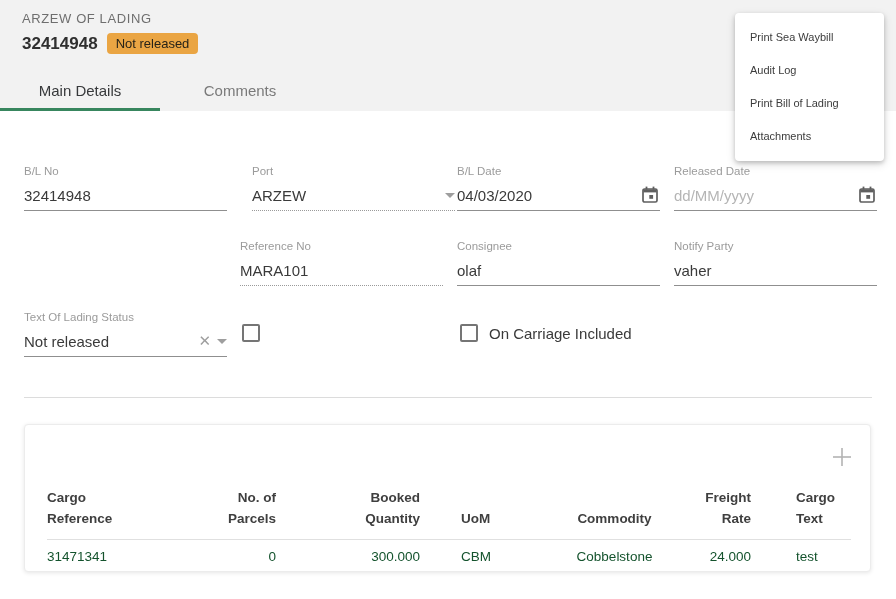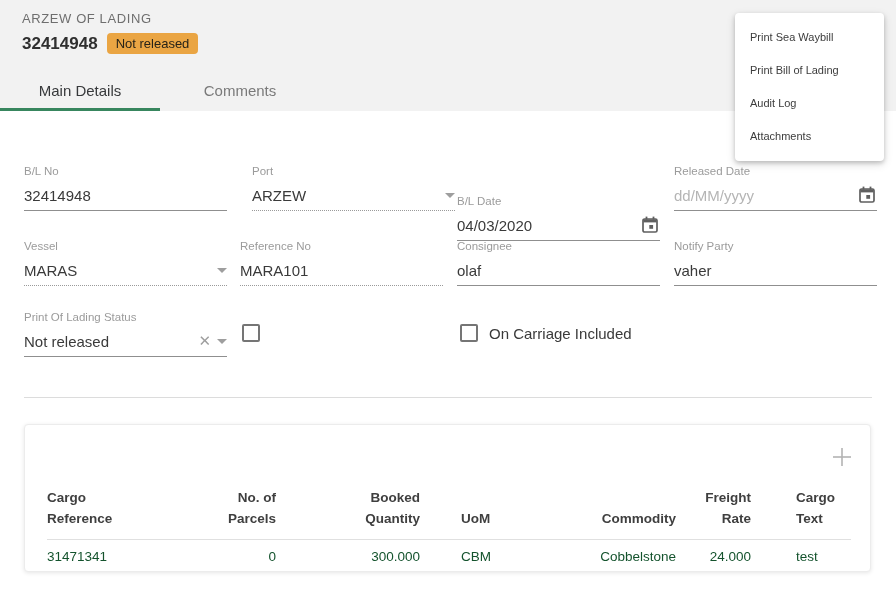--- a/index.html
+++ b/index.html
@@ -54,21 +54,21 @@
 
   table.cargo { position:absolute; left:22px; top:62px; width:804px; border-collapse:collapse; table-layout:fixed; }
   table.cargo th { font-size:13.5px; font-weight:bold; color:#3f3f3f; vertical-align:bottom;
                    padding:0 0 10px 0; white-space:pre-line; line-height:21px; }
   table.cargo thead tr { border-bottom:1px solid #e0e0e0; }
   table.cargo td { font-size:13.5px; color:#14532d; padding:9px 0 8px 0; }
   .c0 { width:150px; text-align:left; }
   .c1 { width:79px;  text-align:right; }
   .c2 { width:144px; text-align:right; }
   .c3 { width:133px; text-align:left; padding-left:41px !important; }
-  .c4 { width:123px; text-align:right; }
+  .c4 { width:123px; text-align:center; }
   .c5 { width:75px;  text-align:right; }
   .c6 { width:100px; text-align:left; padding-left:45px !important; }
 </style>
 </head>
 <body>
 
 <div class="stage">
 
   <div class="header">
     <div class="doc-type">ARZEW OF LADING</div>
@@ -77,41 +77,41 @@
       <span class="badge">Not released</span>
     </div>
     <div class="tabs">
       <div class="tab active">Main Details</div>
       <div class="tab">Comments</div>
     </div>
   </div>
 
   <div class="menu">
     <div class="menu-item">Print Sea Waybill</div>
+    <div class="menu-item">Audit Log</div>
     <div class="menu-item">Print Bill of Lading</div>
-    <div class="menu-item">Audit Log</div>
     <div class="menu-item">Attachments</div>
   </div>
 
   <div class="field" style="left:24px; top:165px;">
     <div class="f-label">B/L No</div>
     <div class="f-control">
       <input class="f-value" value="32414948" style="">
     </div>
   </div>
 
   <div class="field" style="left:240px; top:165px;margin-left:12px;">
     <div class="f-label">Port</div>
     <div class="f-control dotted">
       <input class="f-value" readonly="" value="ARZEW" style="">
       <span class="caret"></span>
     </div>
   </div>
 
-  <div class="field" style="left:457px; top:165px;margin-top:30px;">
+  <div class="field" style="left:457px; top:165px;">
     <div class="f-label">B/L Date</div>
     <div class="f-control">
       <input class="f-value" value="04/03/2020" style="">
       <span class="cal-btn">
         <svg width="20" height="20" viewBox="0 0 20 20">
           <rect x="3" y="4" width="14" height="13" rx="1.6" fill="none" stroke="#5f5f5f" stroke-width="1.7"></rect>
           <rect x="3.4" y="4.4" width="13.2" height="3" fill="#5f5f5f"></rect>
           <rect x="5.6" y="1.6" width="1.8" height="3" fill="#5f5f5f"></rect>
           <rect x="12.6" y="1.6" width="1.8" height="3" fill="#5f5f5f"></rect>
           <rect x="9.3" y="10" width="3.8" height="3.8" fill="#5f5f5f"></rect>
@@ -129,27 +129,20 @@
           <rect x="3" y="4" width="14" height="13" rx="1.6" fill="none" stroke="#5f5f5f" stroke-width="1.7"></rect>
           <rect x="3.4" y="4.4" width="13.2" height="3" fill="#5f5f5f"></rect>
           <rect x="5.6" y="1.6" width="1.8" height="3" fill="#5f5f5f"></rect>
           <rect x="12.6" y="1.6" width="1.8" height="3" fill="#5f5f5f"></rect>
           <rect x="9.3" y="10" width="3.8" height="3.8" fill="#5f5f5f"></rect>
         </svg>
       </span>
     </div>
   </div>
 
-  <div class="field" style="left:24px; top:240px;">
-    <div class="f-label">Vessel</div>
-    <div class="f-control dotted">
-      <input class="f-value" readonly="" value="MARAS" style="">
-      <span class="caret"></span>
-    </div>
-  </div>
 
   <div class="field" style="left:240px; top:240px;">
     <div class="f-label">Reference No</div>
     <div class="f-control dotted">
       <input class="f-value" readonly="" value="MARA101" style="">
     </div>
   </div>
 
   <div class="field" style="left:457px; top:240px;">
     <div class="f-label">Consignee</div>
@@ -159,21 +152,21 @@
   </div>
 
   <div class="field" style="left:674px; top:240px;">
     <div class="f-label">Notify Party</div>
     <div class="f-control">
       <input class="f-value" value="vaher" style="">
     </div>
   </div>
 
   <div class="field" style="left:24px; top:311px;">
-    <div class="f-label">Print Of Lading Status</div>
+    <div class="f-label">Text Of Lading Status</div>
     <div class="f-control">
       <input class="f-value" readonly="" value="Not released" style="">
       <span class="clear-x">✕</span>
       <span class="caret"></span>
     </div>
   </div>
 
   <div class="check-row" style="left:242px; top:324px;">
     <span class="checkbox"></span>
   </div>

